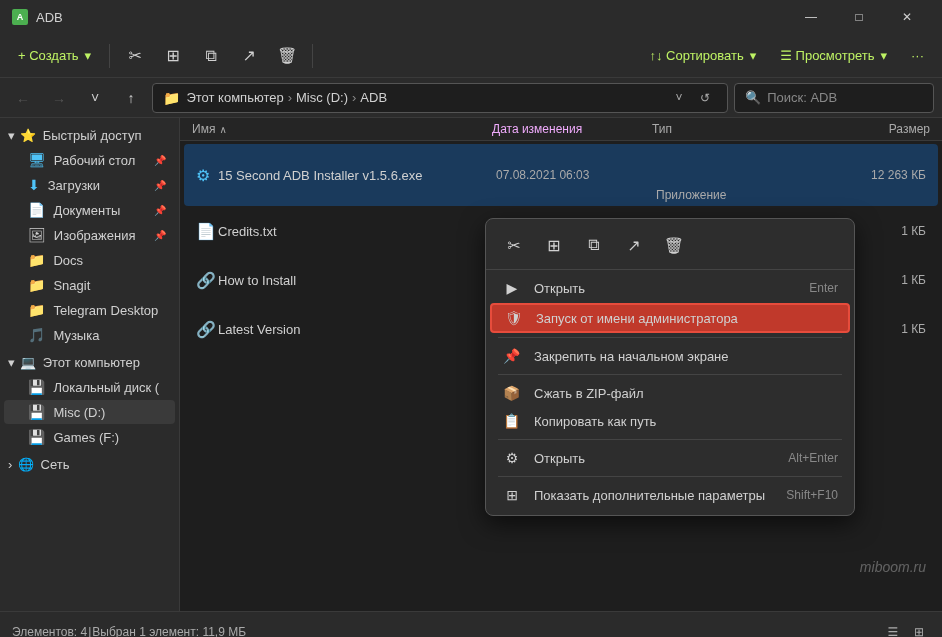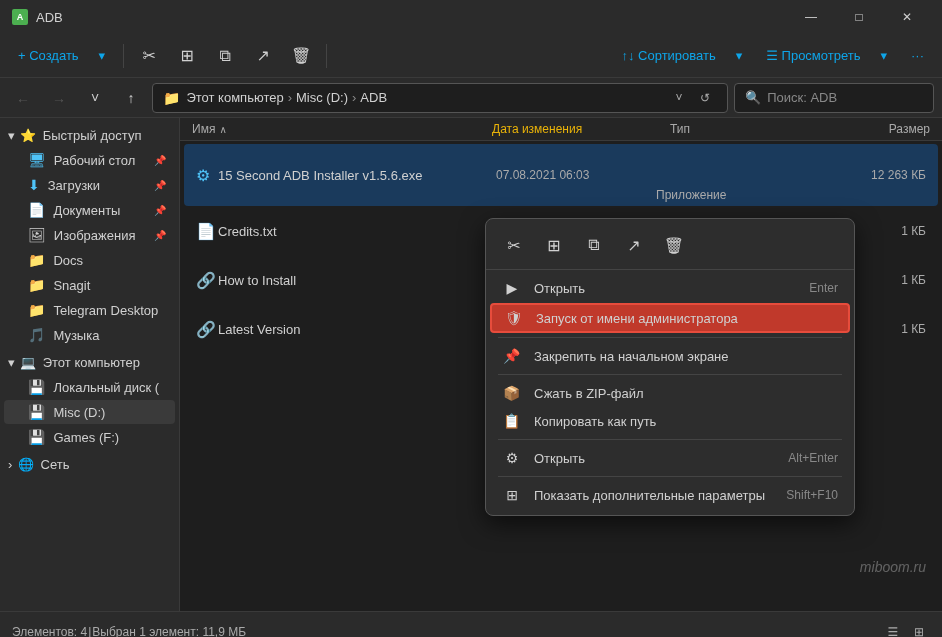--- a/index.html
+++ b/index.html
@@ -62,25 +62,25 @@
       align-items: center;
       background: #2b2b2b;
       height: 44px;
       padding: 0 8px;
       gap: 4px;
       border-bottom: 1px solid #3a3a3a;
     }
     .toolbar-btn {
       display: flex;
       align-items: center;
-      gap: 20px;
+      gap: 6px;
       padding: 5px 10px;
       border-radius: 4px;
       cursor: pointer;
-      color: #0ea5e9;
+      color: #bef264;
       font-size: 13px;
       white-space: nowrap;
     }
     .toolbar-sep {
       width: 1px;
       height: 24px;
       background: #444;
       margin: 0 4px;
     }
     .toolbar-icon-btn {
@@ -217,22 +217,22 @@
       position: relative;
     }
     .file-list-header {
       display: flex;
       align-items: center;
       padding: 4px 12px;
       border-bottom: 1px solid #3a3a3a;
       background: #252525;
     }
     .col-name { flex: 0 0 300px; font-size: 12px; color: #aaa; display: flex; align-items: center; gap: 4px; }
-    .col-date { flex: 0 0 160px; font-size: 12px; color: #eab308; }
-    .col-type { flex: 0 0 150px; font-size: 12px; color: #aaa; margin-left: 18px; }
+    .col-date { flex: 0 0 160px; font-size: 12px; color: #f0abfc; }
+    .col-type { flex: 0 0 150px; font-size: 12px; color: #aaa; }
     .col-size { flex: 1; font-size: 12px; color: #aaa; text-align: right; }
     .sort-arrow { color: #aaa; font-size: 10px; }
 
     .file-list {
       padding: 2px 0;
     }
     .file-item {
       display: flex;
       align-items: center;
       padding: 4px 12px;

